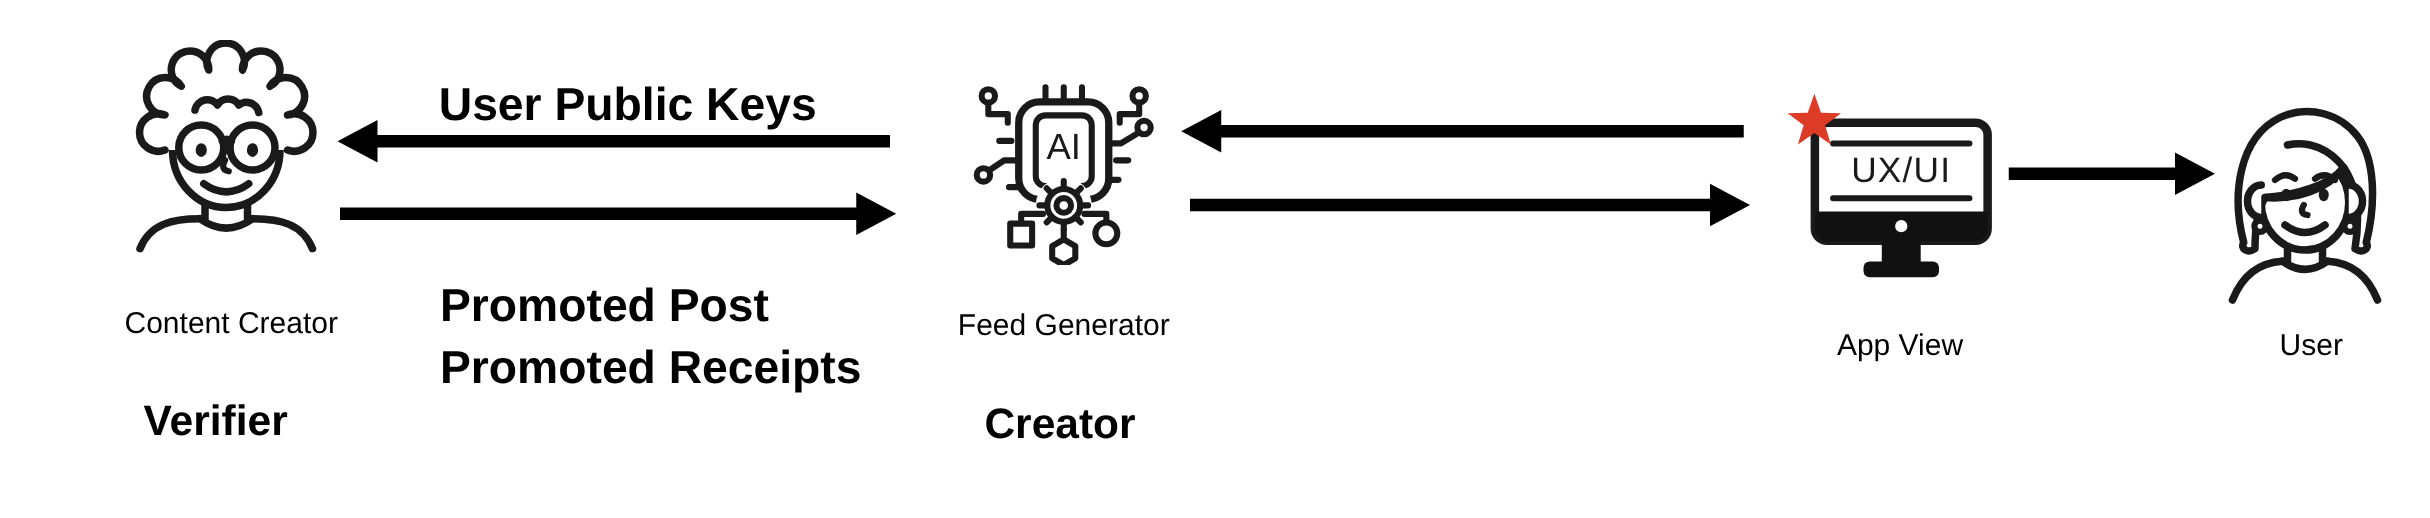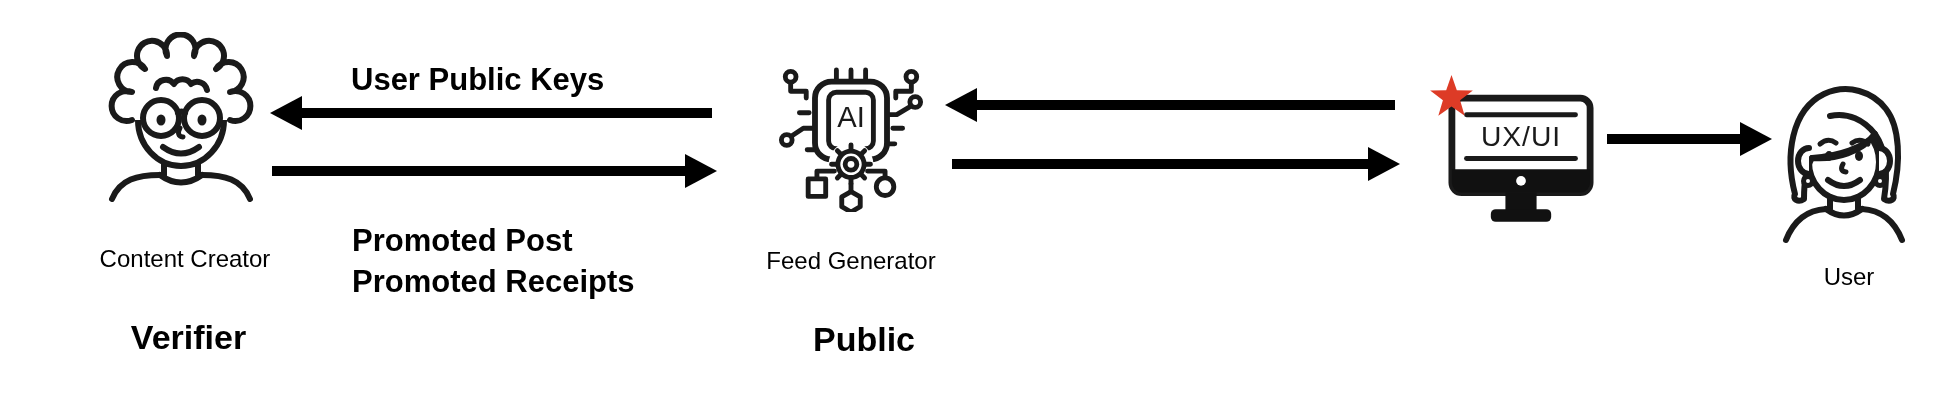--- a/index.html
+++ b/index.html
@@ -21,21 +21,20 @@
     white-space:nowrap;
   }
   .role-label{
     position:absolute;
     font-size:34px;
     font-weight:bold;
     line-height:1.05;
     text-align:center;
     color:#000;
     white-space:nowrap;
-    padding-left:16px;
   }
   .arrow{
     position:absolute;
     height:36px;
   }
   .arrow .shaft{
     position:absolute;
     top:50%;
     height:10px;
     transform:translateY(-50%);
@@ -48,21 +47,21 @@
     top:50%;
     transform:translateY(-50%);
     width:0;height:0;
     border-top:17px solid transparent;
     border-bottom:17px solid transparent;
   }
   .arrow.dir-right .head{right:0;border-left:32px solid #000;}
   .arrow.dir-left  .head{left:0;border-right:32px solid #000;}
   .arrow-label{
     position:absolute;
-    font-size:31px;
+    font-size:37px;
     font-weight:bold;
     line-height:1.32;
     color:#000;
     white-space:nowrap;
   }
   svg .stroke{
     fill:none;
     stroke:#1a1a1a;
     stroke-linecap:round;
     stroke-linejoin:round;
@@ -155,21 +154,21 @@
       <circle class="stroke fillwhite" cx="75" cy="101" r="13.5" stroke-width="5"></circle>
       <circle class="stroke fillwhite" cx="75" cy="101" r="6" stroke-width="5"></circle>
     </g>
 
     <path class="stroke" stroke-width="5" d="M58,108 H40 v8 M92,108 h18 v6 M75,121 v8"></path>
     <rect class="stroke fillwhite" x="31" y="116" width="18" height="18" stroke-width="5"></rect>
     <circle class="stroke fillwhite" cx="110" cy="124" r="9" stroke-width="5"></circle>
     <polygon class="stroke fillwhite" stroke-width="5" points="75,129 84.5,134.5 84.5,144.5 75,150 65.5,144.5 65.5,134.5"></polygon>
   </svg>
   <div class="node-label" style="left:666px;top:248px;width:370px;">Feed Generator</div>
-  <div class="role-label" style="left:663px;top:322px;width:370px;">Public</div>
+  <div class="role-label" style="left:663px;top:322px;width:370px;">Creator</div>
 
   <div class="arrow dir-left" style="left:945px;top:87px;width:450px;">
     <div class="shaft"></div>
     <div class="head"></div>
   </div>
 
   <div class="arrow dir-right" style="left:952px;top:146px;width:448px;">
     <div class="shaft"></div>
     <div class="head"></div>
   </div>
@@ -184,20 +183,21 @@
     <path class="stroke" stroke-width="5" d="M19,21 h112"></path>
     <path class="stroke" stroke-width="5" d="M19,66 h112"></path>
     <text x="75" y="53" text-anchor="middle" font-family="Liberation Sans, sans-serif" font-size="29" fill="#1a1a1a" letter-spacing="1">UX/UI</text>
 
     <rect x="59" y="101" width="32" height="18" fill="#111"></rect>
     <rect x="44" y="118" width="62" height="13" rx="5" fill="#111"></rect>
   </svg>
   <svg class="abs" style="left:1428px;top:74px;" width="47" height="47" viewBox="0 0 46 46">
     <polygon fill="#DD3B26" points="23,1 28.2,15.9 43.9,16.2 31.4,25.7 35.9,40.8 23,31.8 10.1,40.8 14.6,25.7 2.1,16.2 17.8,15.9"></polygon>
   </svg>
+  <div class="node-label" style="left:1335px;top:264px;width:370px;">App View</div>
 
   <div class="arrow dir-right" style="left:1607px;top:121px;width:165px;">
     <div class="shaft"></div>
     <div class="head"></div>
   </div>
 
   <svg class="abs" style="left:1778px;top:82px;" width="132" height="162" viewBox="0 0 132 162">
 
     <ellipse class="stroke fillwhite" cx="66" cy="80" rx="35" ry="38" stroke-width="6"></ellipse>
 

